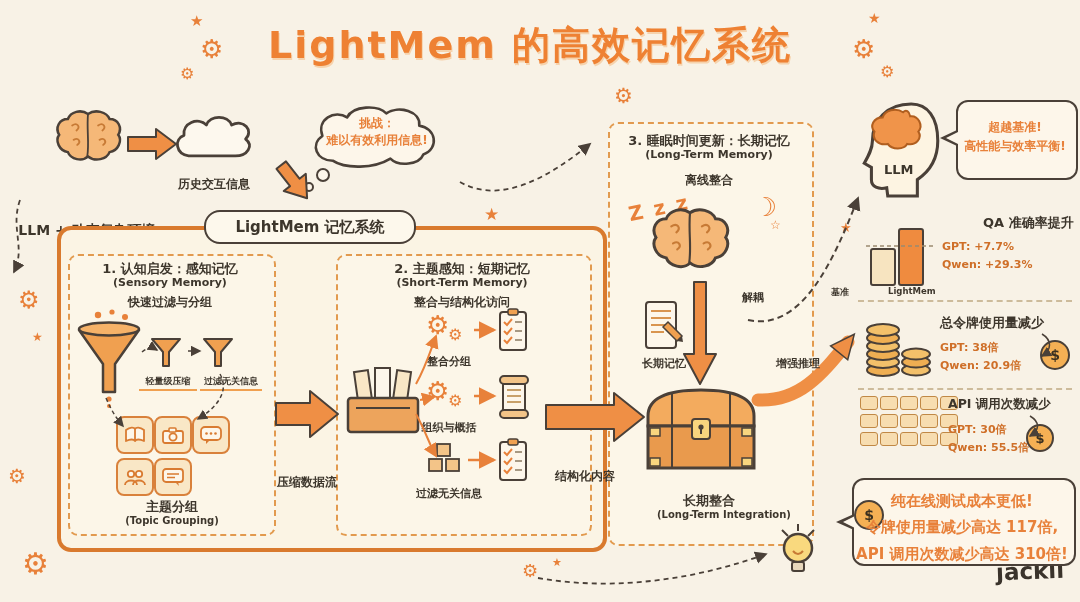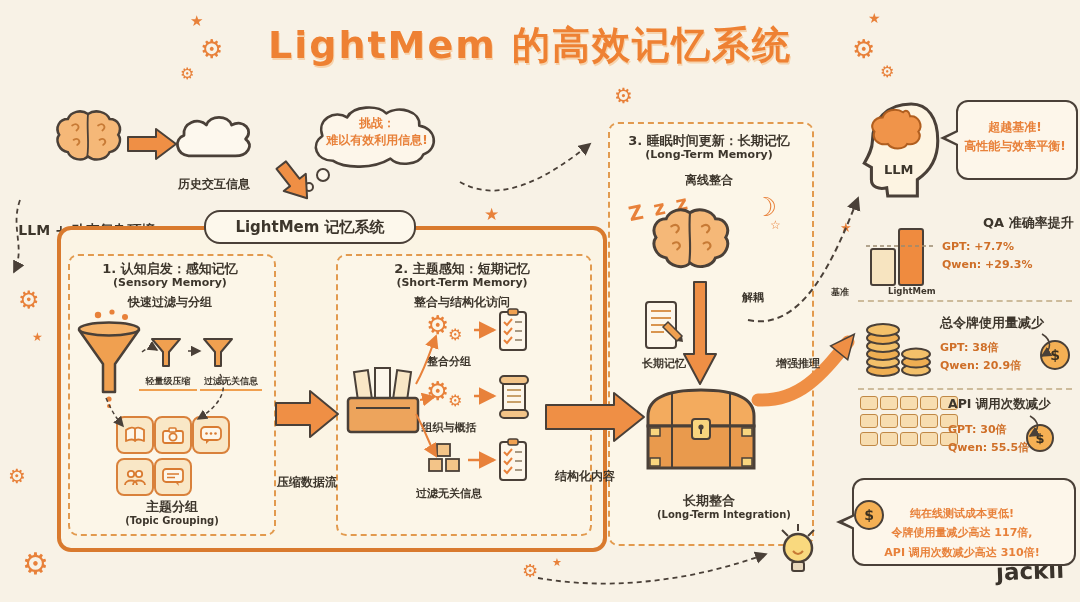--- a/index.html
+++ b/index.html
@@ -301,21 +301,21 @@
       <div class="tok"></div>
   </div>
   <div class="c b" style="left:948px;top:396px;font-size:12.5px;">API 调用次数减少</div>
   <div class="c b" style="left:948px;top:422px;font-size:11px;color:#cf6f28;text-align:right;">GPT: 30倍</div>
   <div class="c b" style="left:948px;top:440px;font-size:11px;color:#cf6f28;">Qwen: 55.5倍</div>
   <div class="coin" style="left:1026px;top:424px;width:24px;height:24px;font-size:13px;">$</div>
 
   <div class="bubble" style="left:852px;top:478px;width:220px;height:84px;"></div>
   <div class="tail-out" style="left:836px;top:514px;border-width:8px 18px 8px 0;border-color:transparent #4a4038 transparent transparent;z-index:21;"></div>
   <div class="tail-out" style="left:843px;top:516px;border-width:6px 12px 6px 0;border-color:transparent #fdf6ea transparent transparent;z-index:22;"></div>
-  <div class="c b tc o pre lvl3" style="left:856px;top:488px;width:212px;font-size:11px;line-height:1.75;margin-top:16px;">纯在线测试成本更低!
+  <div class="c b tc o pre lvl3" style="left:856px;top:488px;width:212px;font-size:15px;line-height:1.75;">纯在线测试成本更低!
 令牌使用量减少高达 117倍,
 API 调用次数减少高达 310倍!</div>
   <div class="coin" style="left:854px;top:500px;width:26px;height:26px;font-size:14px;z-index:30;">$</div>
 
   <svg class="c lvl2" style="left:776px;top:522px;" width="44" height="54" viewBox="0 0 44 54">
     <path d="M6,8 L12,14 M38,8 L32,14 M22,2 V9" stroke="#4a4038" stroke-width="2"></path>
     <circle cx="22" cy="26" r="14" fill="#f9d97e" stroke="#4a4038" stroke-width="2.5"></circle>
     <path d="M17,29 q5,6 10,0" fill="none" stroke="#c77a35" stroke-width="2"></path>
     <rect x="16" y="40" width="12" height="9" rx="2" fill="#e7d7bc" stroke="#4a4038" stroke-width="2"></rect>
   </svg>

